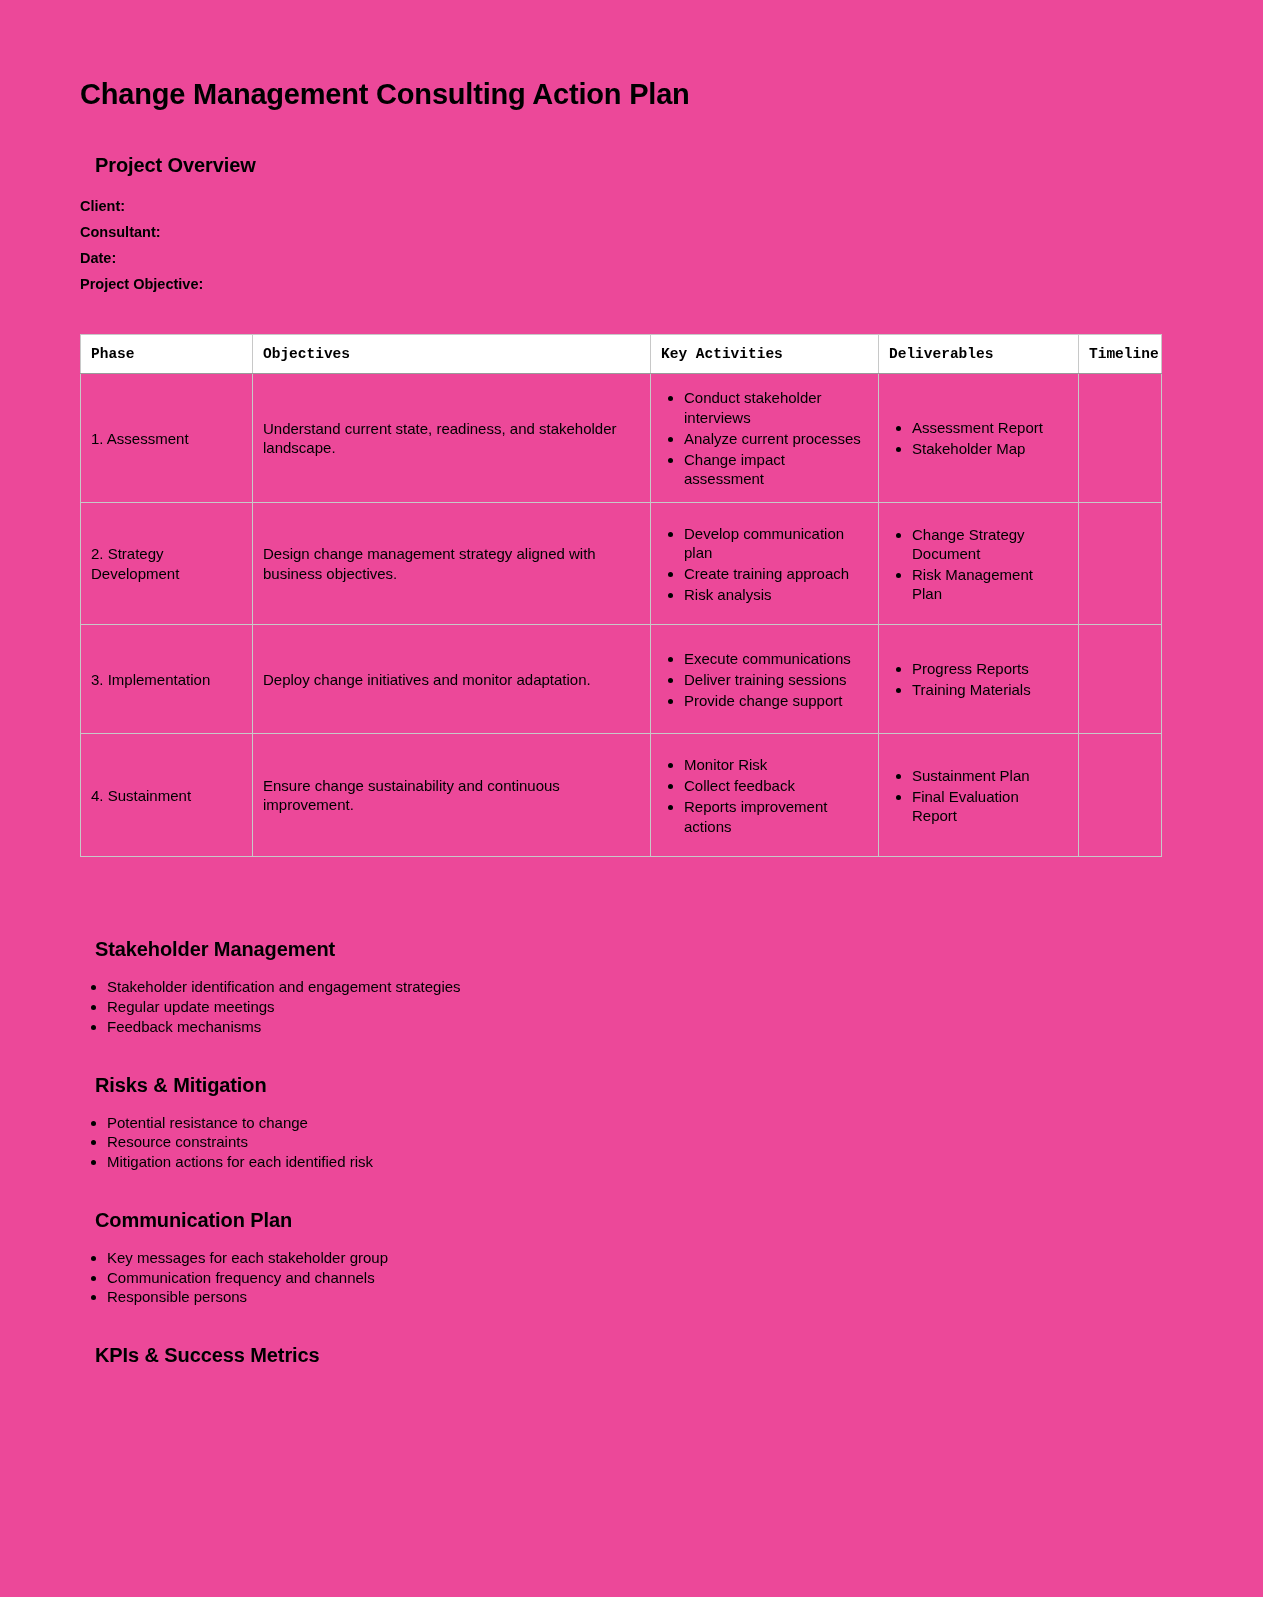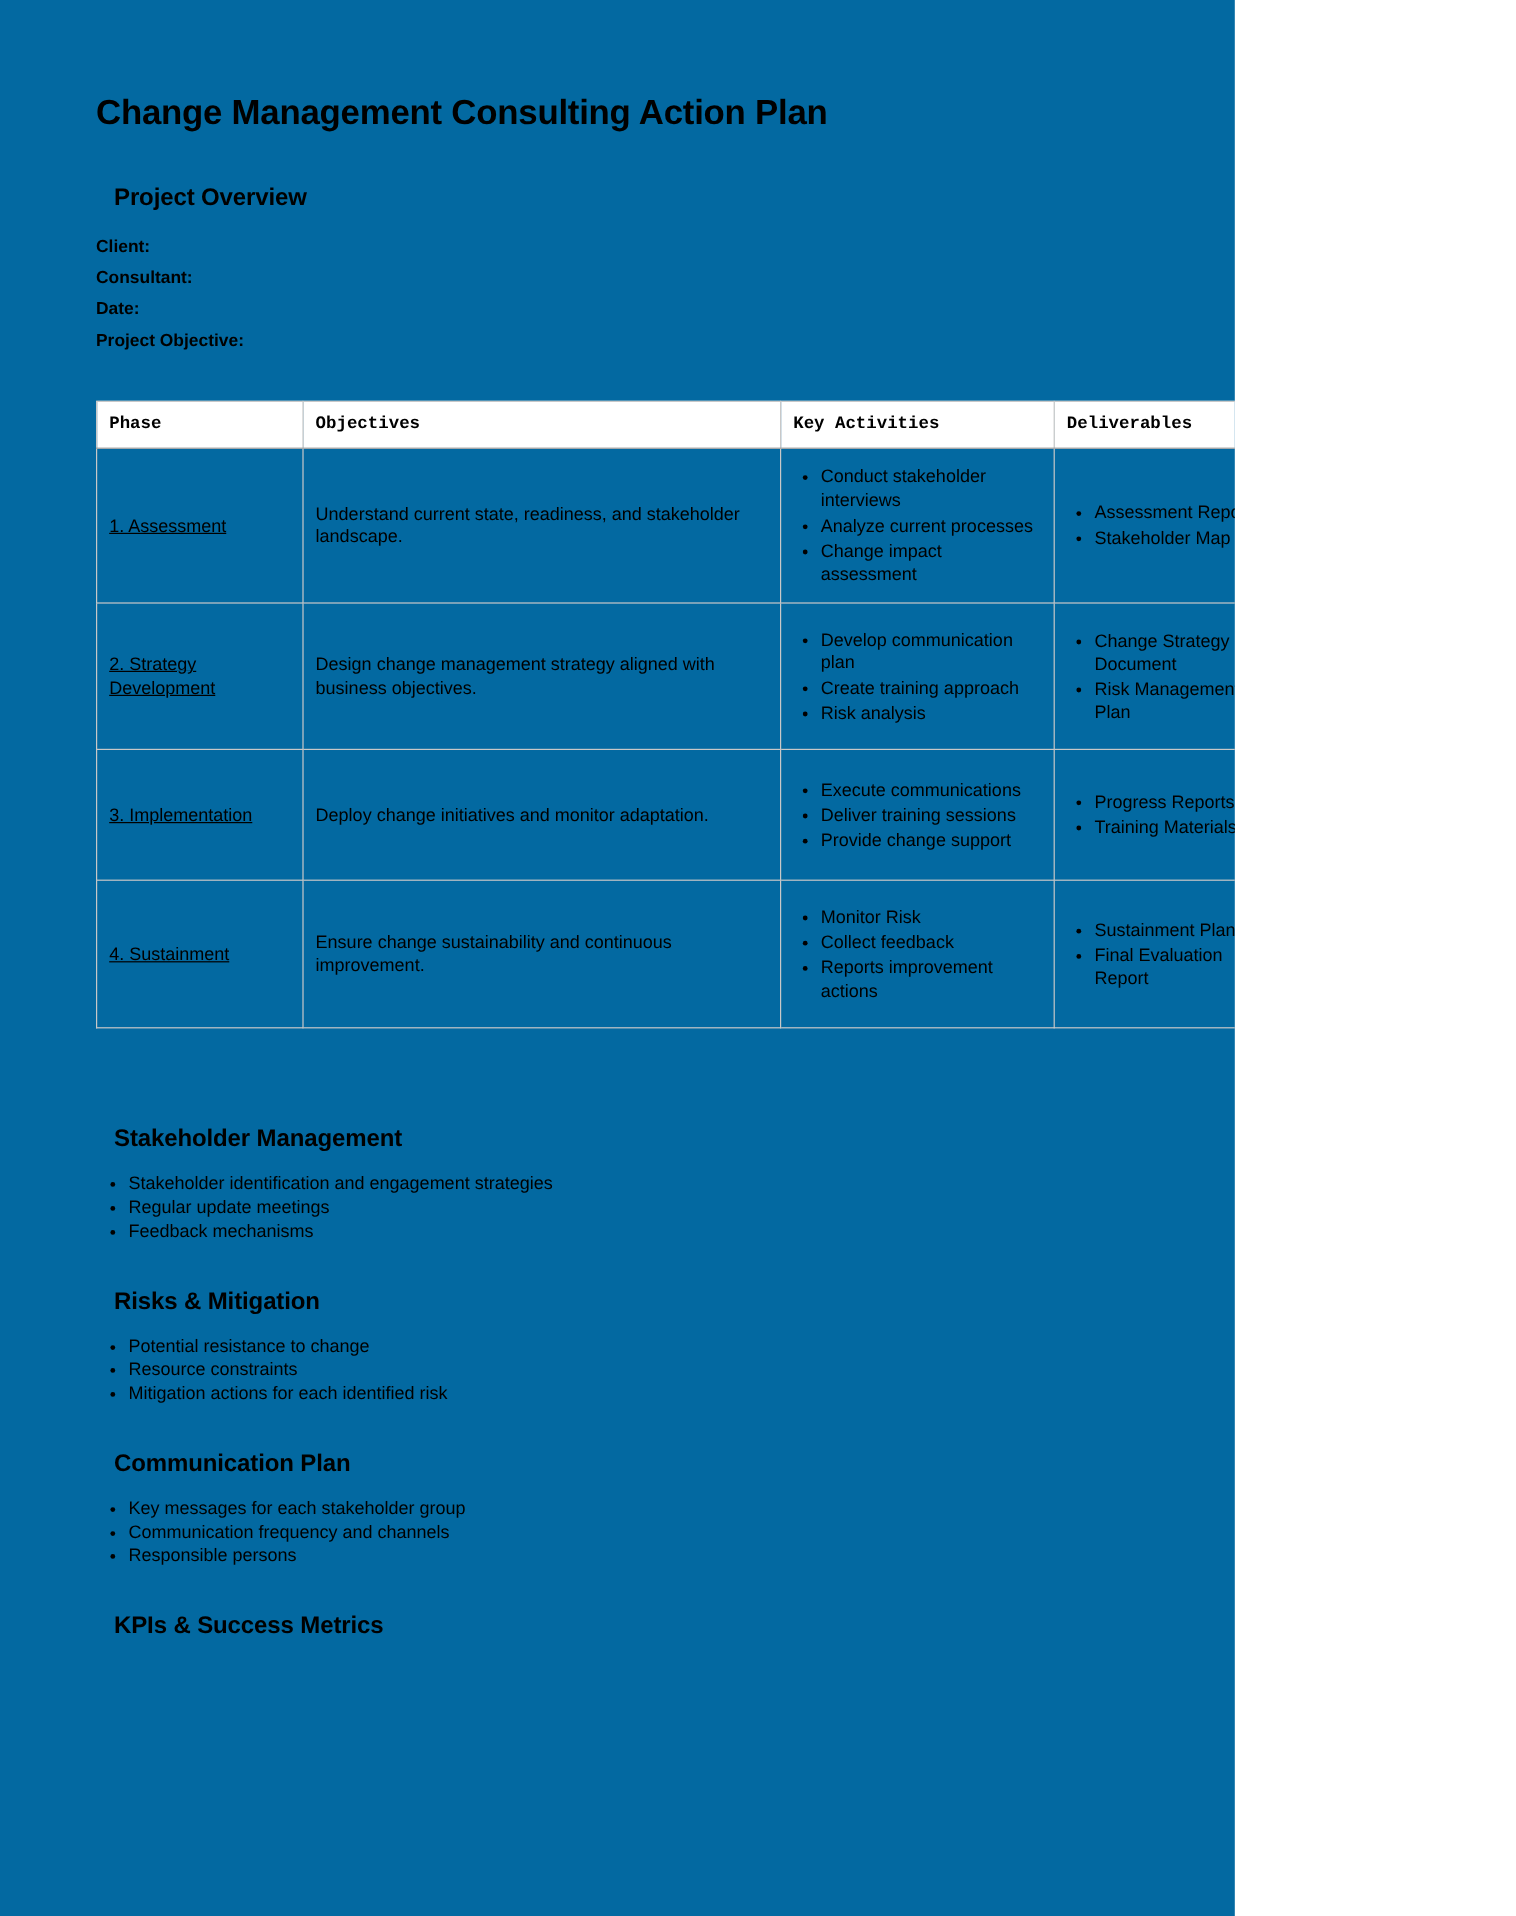--- a/index.html
+++ b/index.html
@@ -9,25 +9,25 @@
   }
   body {
     width: 1263px;
     height: 1597px;
     font-family: "Liberation Sans", sans-serif;
     color: #000000;
     -webkit-font-smoothing: antialiased;
   }
   .page {
     position: relative;
-    width: 1029px;
+    width: 1263px;
     height: 1597px;
     box-sizing: border-box;
     padding: 78px 100px 0 80px;
-    background: #0369a1;
+    background: #ec4899;
     overflow: hidden;
   }
 
   h1.doc-title {
     font-size: 29px;
     font-weight: bold;
     line-height: 1.15;
     margin: 0 0 42px 0;
     letter-spacing: -0.2px;
   }
@@ -92,21 +92,21 @@
   col.c-phase      { width: 172px; }
   col.c-objectives { width: 398px; }
   col.c-activities { width: 228px; }
   col.c-delivs     { width: 200px; }
   col.c-timeline   { width: 83px; }
 
   td.phase-cell,
   td.obj-cell {
     padding-left: 10px;
   }
-  td.phase-cell { padding-left: 9px; text-decoration: underline; }
+  td.phase-cell { padding-left: 9px; }
   td.obj-cell   { padding-left: 10px; }
 
   ul.cell-list {
     margin: 0;
     padding: 0 0 0 21px;
     list-style-type: disc;
   }
   ul.cell-list li {
     font-size: 15px;
     line-height: 1.28;

